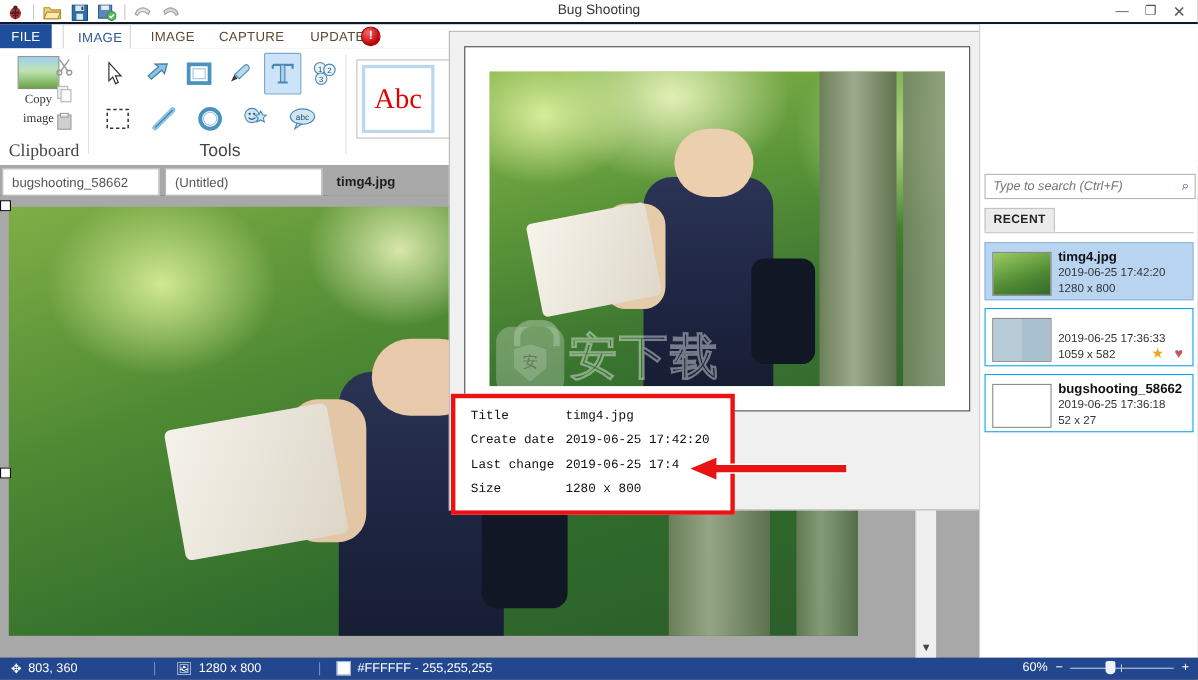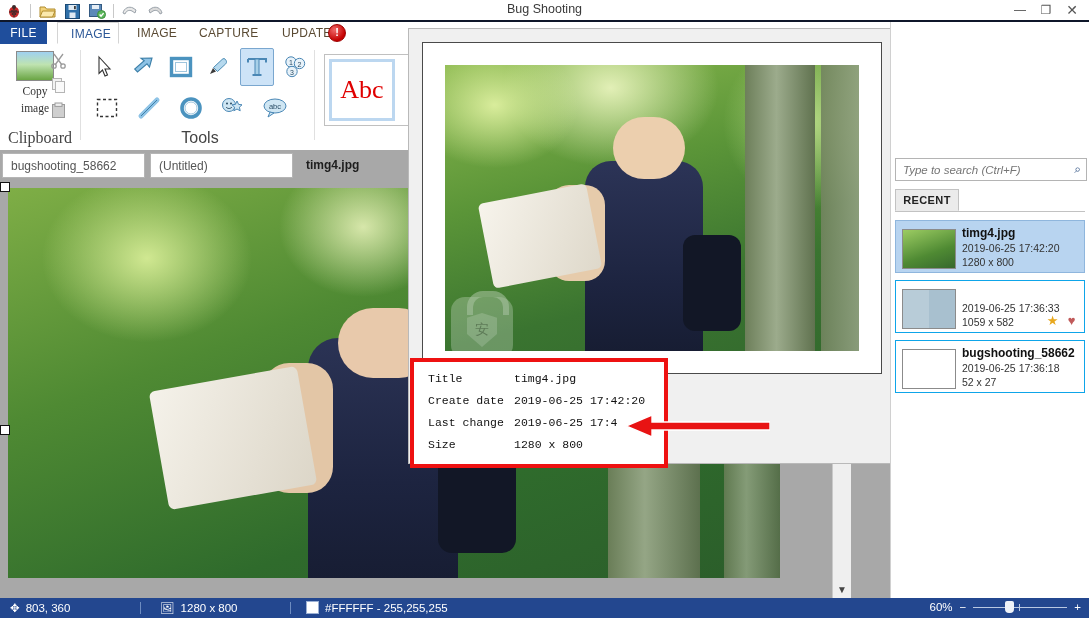--- a/index.html
+++ b/index.html
@@ -375,20 +375,21 @@
         <div style="position:absolute;left:168px;top:52px;width:72px;height:62px;border-radius:34px;background:#eccfae;"></div>
         <div style="position:absolute;left:104px;top:120px;width:56px;height:96px;border-radius:20px;background:#e6cbab;"></div>
         <div style="position:absolute;left:40px;top:128px;width:110px;height:86px;border-radius:5px;background:linear-gradient(120deg,#f7f4ec,#ded8ca);transform:rotate(-11deg);"></div>
         <div style="position:absolute;left:238px;top:170px;width:58px;height:96px;border-radius:12px;background:#121726;"></div>
       </div>
       <div class="wm">
         <div class="wm-logo">
           <div class="wm-lock"></div>
           <div class="wm-shield">安</div>
         </div>
+        <div class="wm-cn">安下载</div>
         <div class="wm-url">anxz.com</div>
       </div>
     </div>
   </div>
 
   <div class="infobox">
     <div class="inforow" style="top:10px;">Title</div>
     <div class="infoval" style="top:10px;">timg4.jpg</div>
     <div class="inforow" style="top:32px;">Create date</div>
     <div class="infoval" style="top:32px;">2019-06-25 17:42:20</div>

